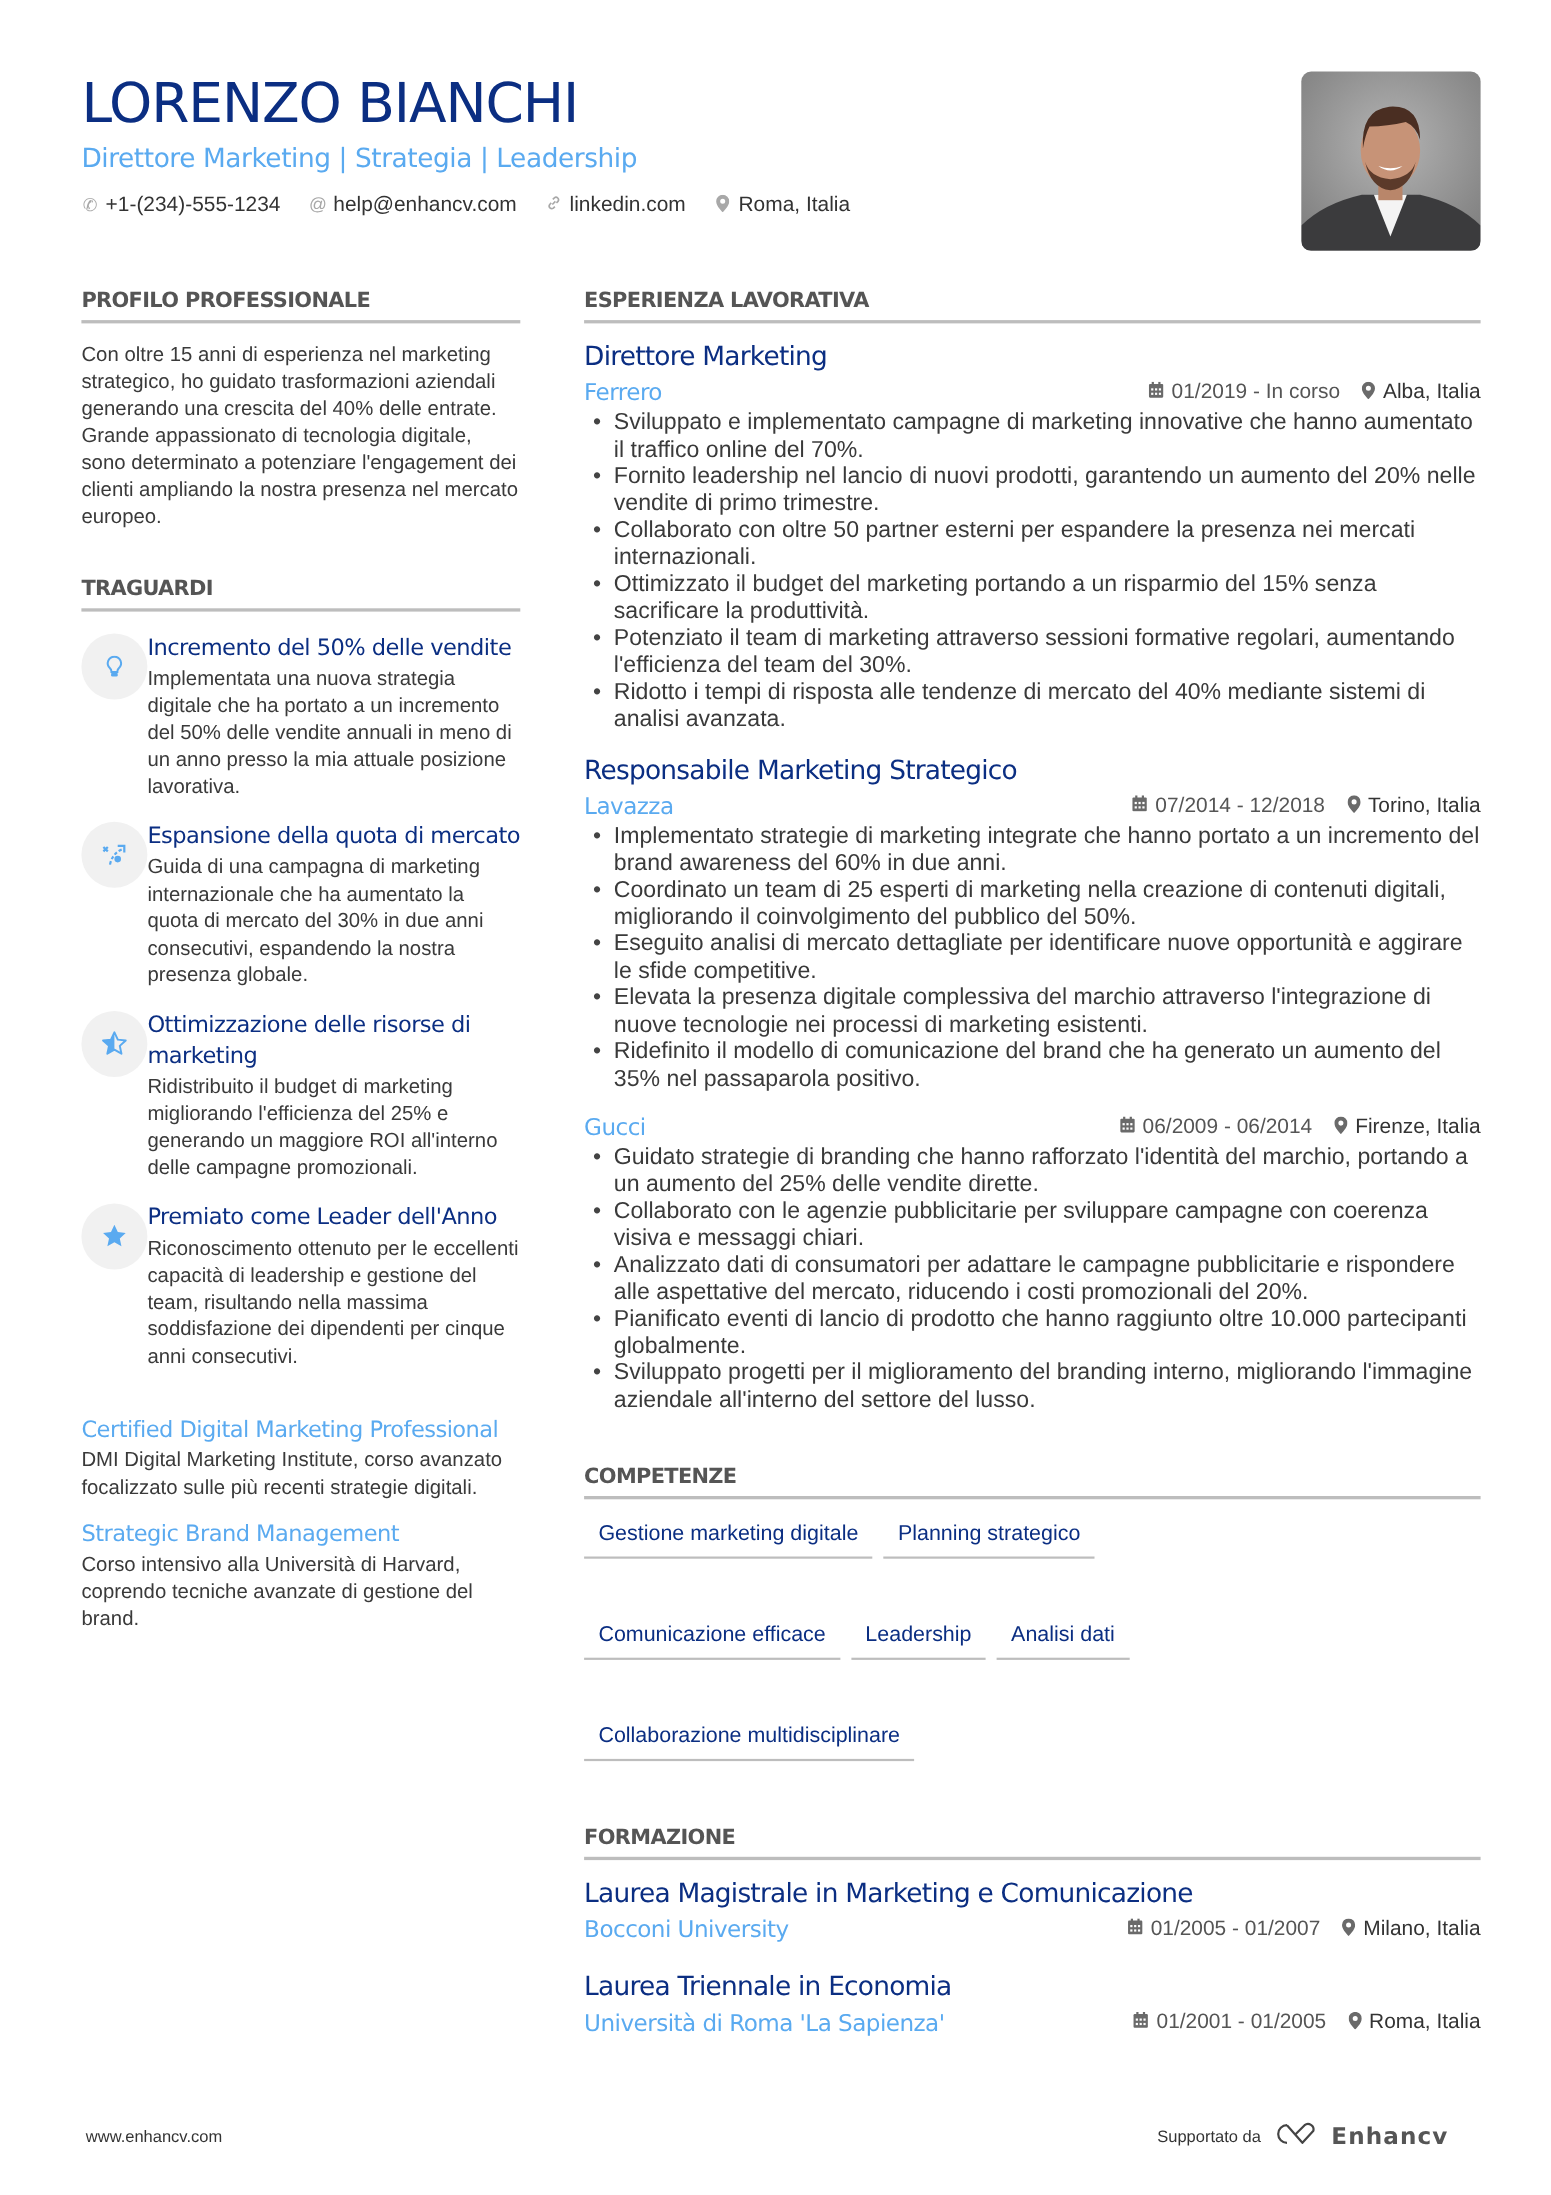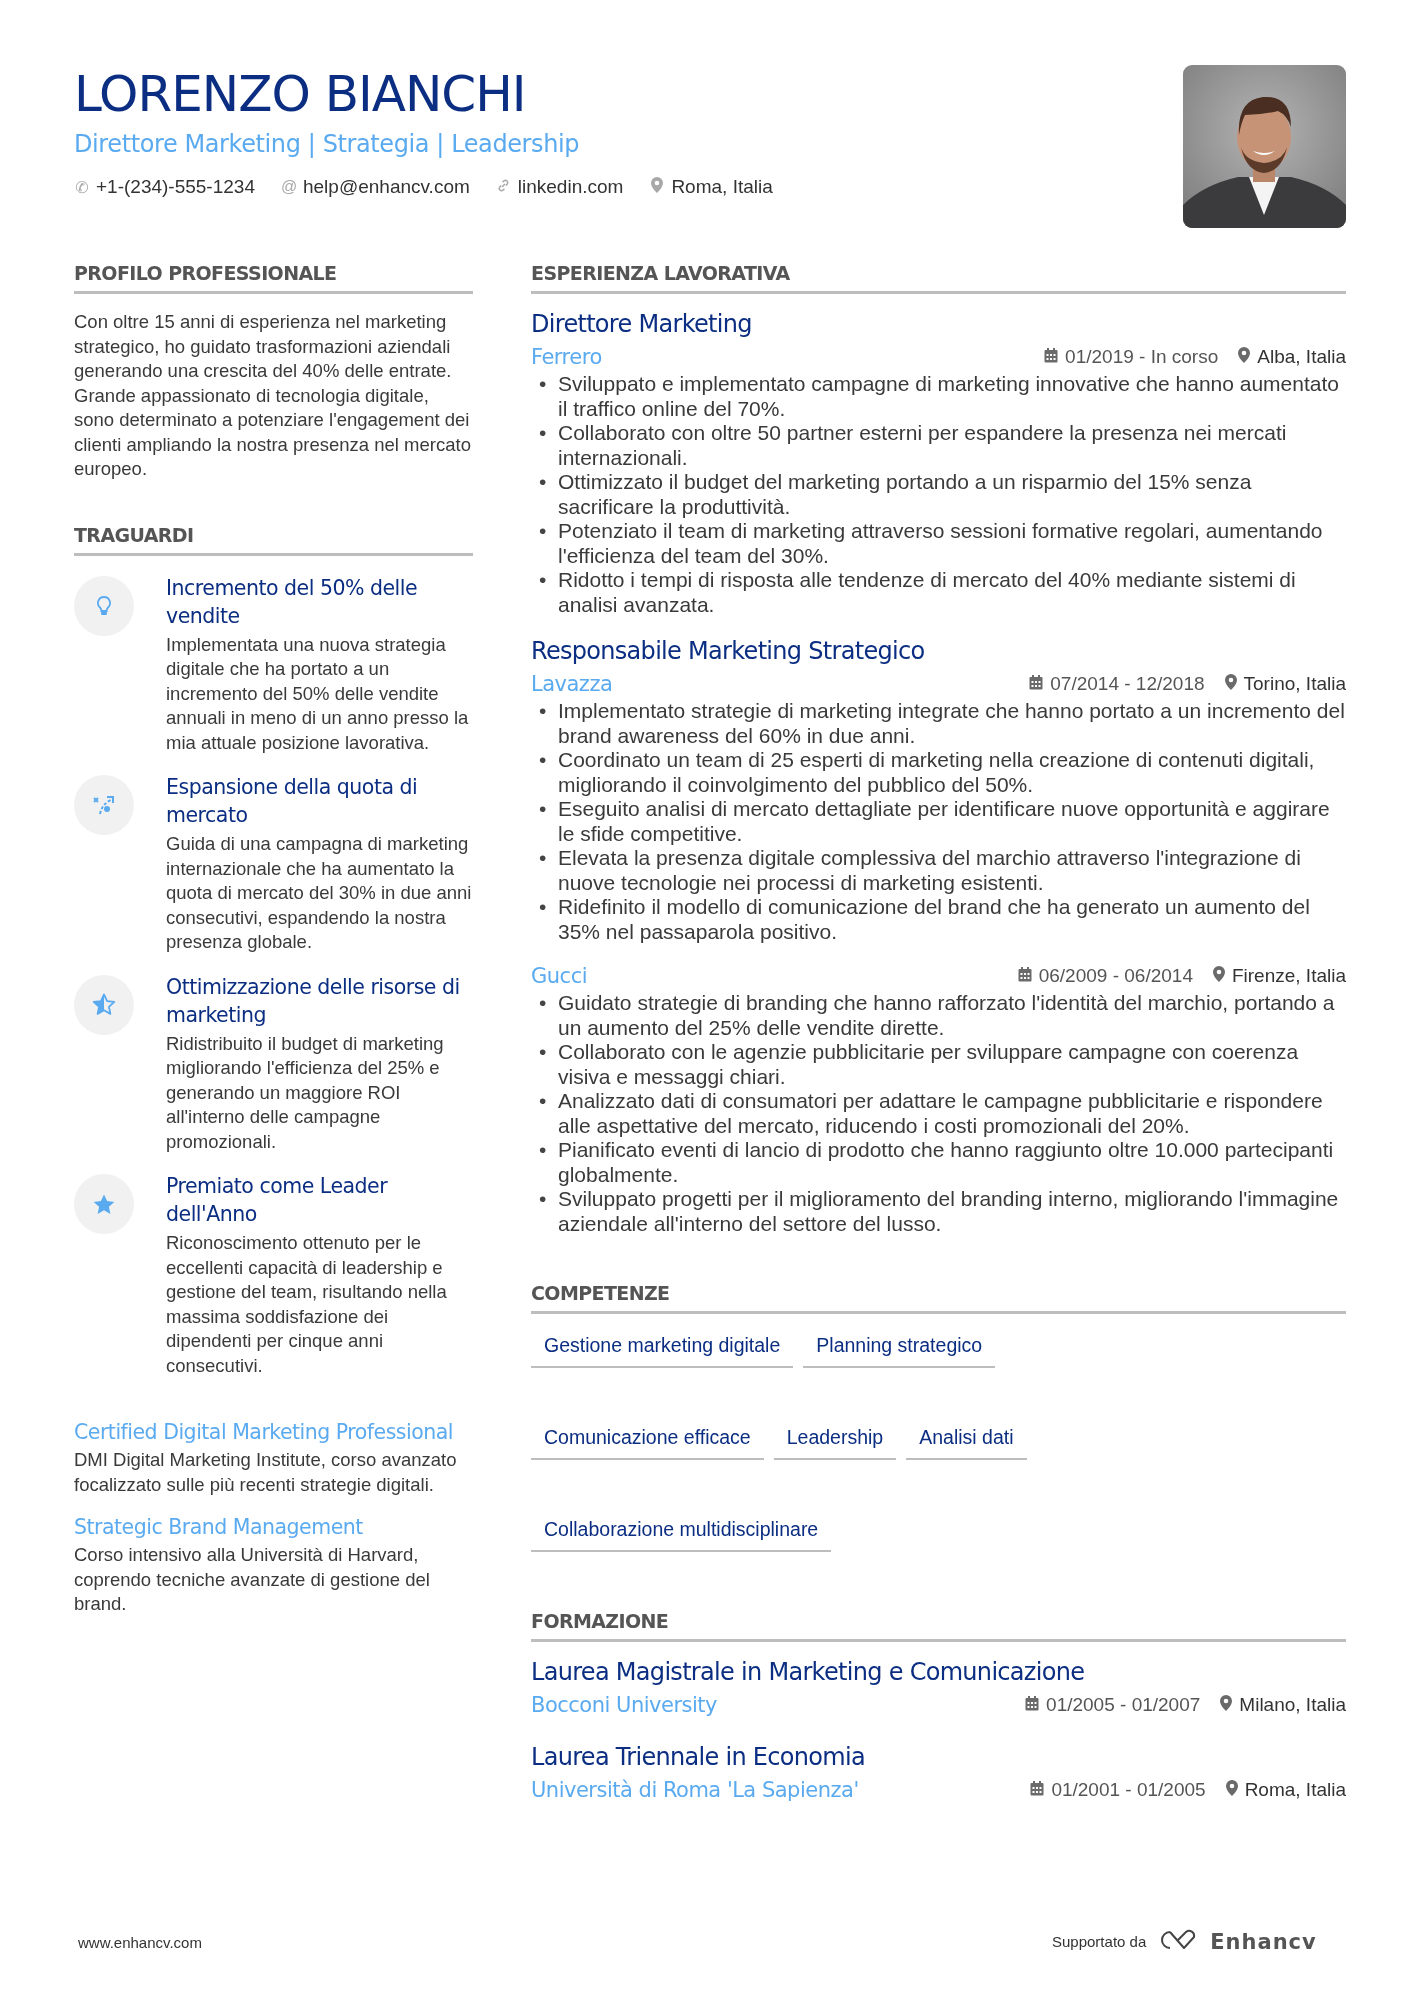--- a/index.html
+++ b/index.html
@@ -23,21 +23,21 @@
   .sec-title { font-family: "DejaVu Sans", sans-serif; font-size: 19px; color: #555; letter-spacing: -0.6px; line-height: 26px; padding-bottom: 5px; border-bottom: 3px solid #bdbdbd; }
   .body-text { font-size: 18.5px; line-height: 24.5px; color: #3a3a3a; }
 
   .summary { margin-top: 16px; }
 
   .sec { margin-top: 40px; }
 
   .ach { display: flex; margin-top: 18px; }
   .ach:first-of-type { margin-top: 18px; }
   .ach-ic { flex: 0 0 60px; width: 60px; height: 60px; border-radius: 50%; background: #f1f1f1; display: flex; align-items: center; justify-content: center; margin-top: 2px; color: #5aaaf0; font-size: 22px; }
-  .ach-body { margin-left: 32px; flex: 1; }
+  .ach-body { margin-left: 0; flex: 1; }
   .ach-title { font-family: "DejaVu Sans", sans-serif; font-size: 20.5px; line-height: 28px; color: #0b2e82; letter-spacing: -0.5px; }
   .ach-desc { margin-top: 3px; }
 
   .course { margin-top: 16px; }
   .course-title { font-family: "DejaVu Sans", sans-serif; font-size: 20.5px; line-height: 28px; color: #5aaaf0; letter-spacing: -0.5px; }
   .course-desc { margin-top: 2px; }
 
   .job { margin-top: 14px; }
   .job-title { font-family: "DejaVu Sans", sans-serif; font-size: 24px; line-height: 32px; color: #0b2e82; letter-spacing: -0.7px; }
   .job-meta { display: flex; justify-content: space-between; align-items: center; margin-top: 3px; }
@@ -211,20 +211,21 @@
           <div class="meta-item">
               <span class="meta-ic"><svg width="12" height="16" viewBox="0 0 12 16">
                   <path d="M6 0a6 6 0 00-6 6c0 4.5 6 10 6 10s6-5.5 6-10a6 6 0 00-6-6zm0 8.3a2.3 2.3 0 110-4.6 2.3 2.3 0 010 4.6z" fill="#6a6a6a"></path>
                 </svg></span>
               <span class="loc">Alba, Italia</span>
             </div>
         </div>
       </div>
       <ul class="bullets">
         <li>Sviluppato e implementato campagne di marketing innovative che hanno aumentato il traffico online del 70%.</li>
+        <li>Fornito leadership nel lancio di nuovi prodotti, garantendo un aumento del 20% nelle vendite di primo trimestre.</li>
         <li>Collaborato con oltre 50 partner esterni per espandere la presenza nei mercati internazionali.</li>
         <li>Ottimizzato il budget del marketing portando a un risparmio del 15% senza sacrificare la produttività.</li>
         <li>Potenziato il team di marketing attraverso sessioni formative regolari, aumentando l'efficienza del team del 30%.</li>
         <li>Ridotto i tempi di risposta alle tendenze di mercato del 40% mediante sistemi di analisi avanzata.</li>
       </ul>
     </div>
 
     <div class="job" style="margin-top:18px">
       <div class="job-title">Responsabile Marketing Strategico</div>
       <div class="job-meta">

